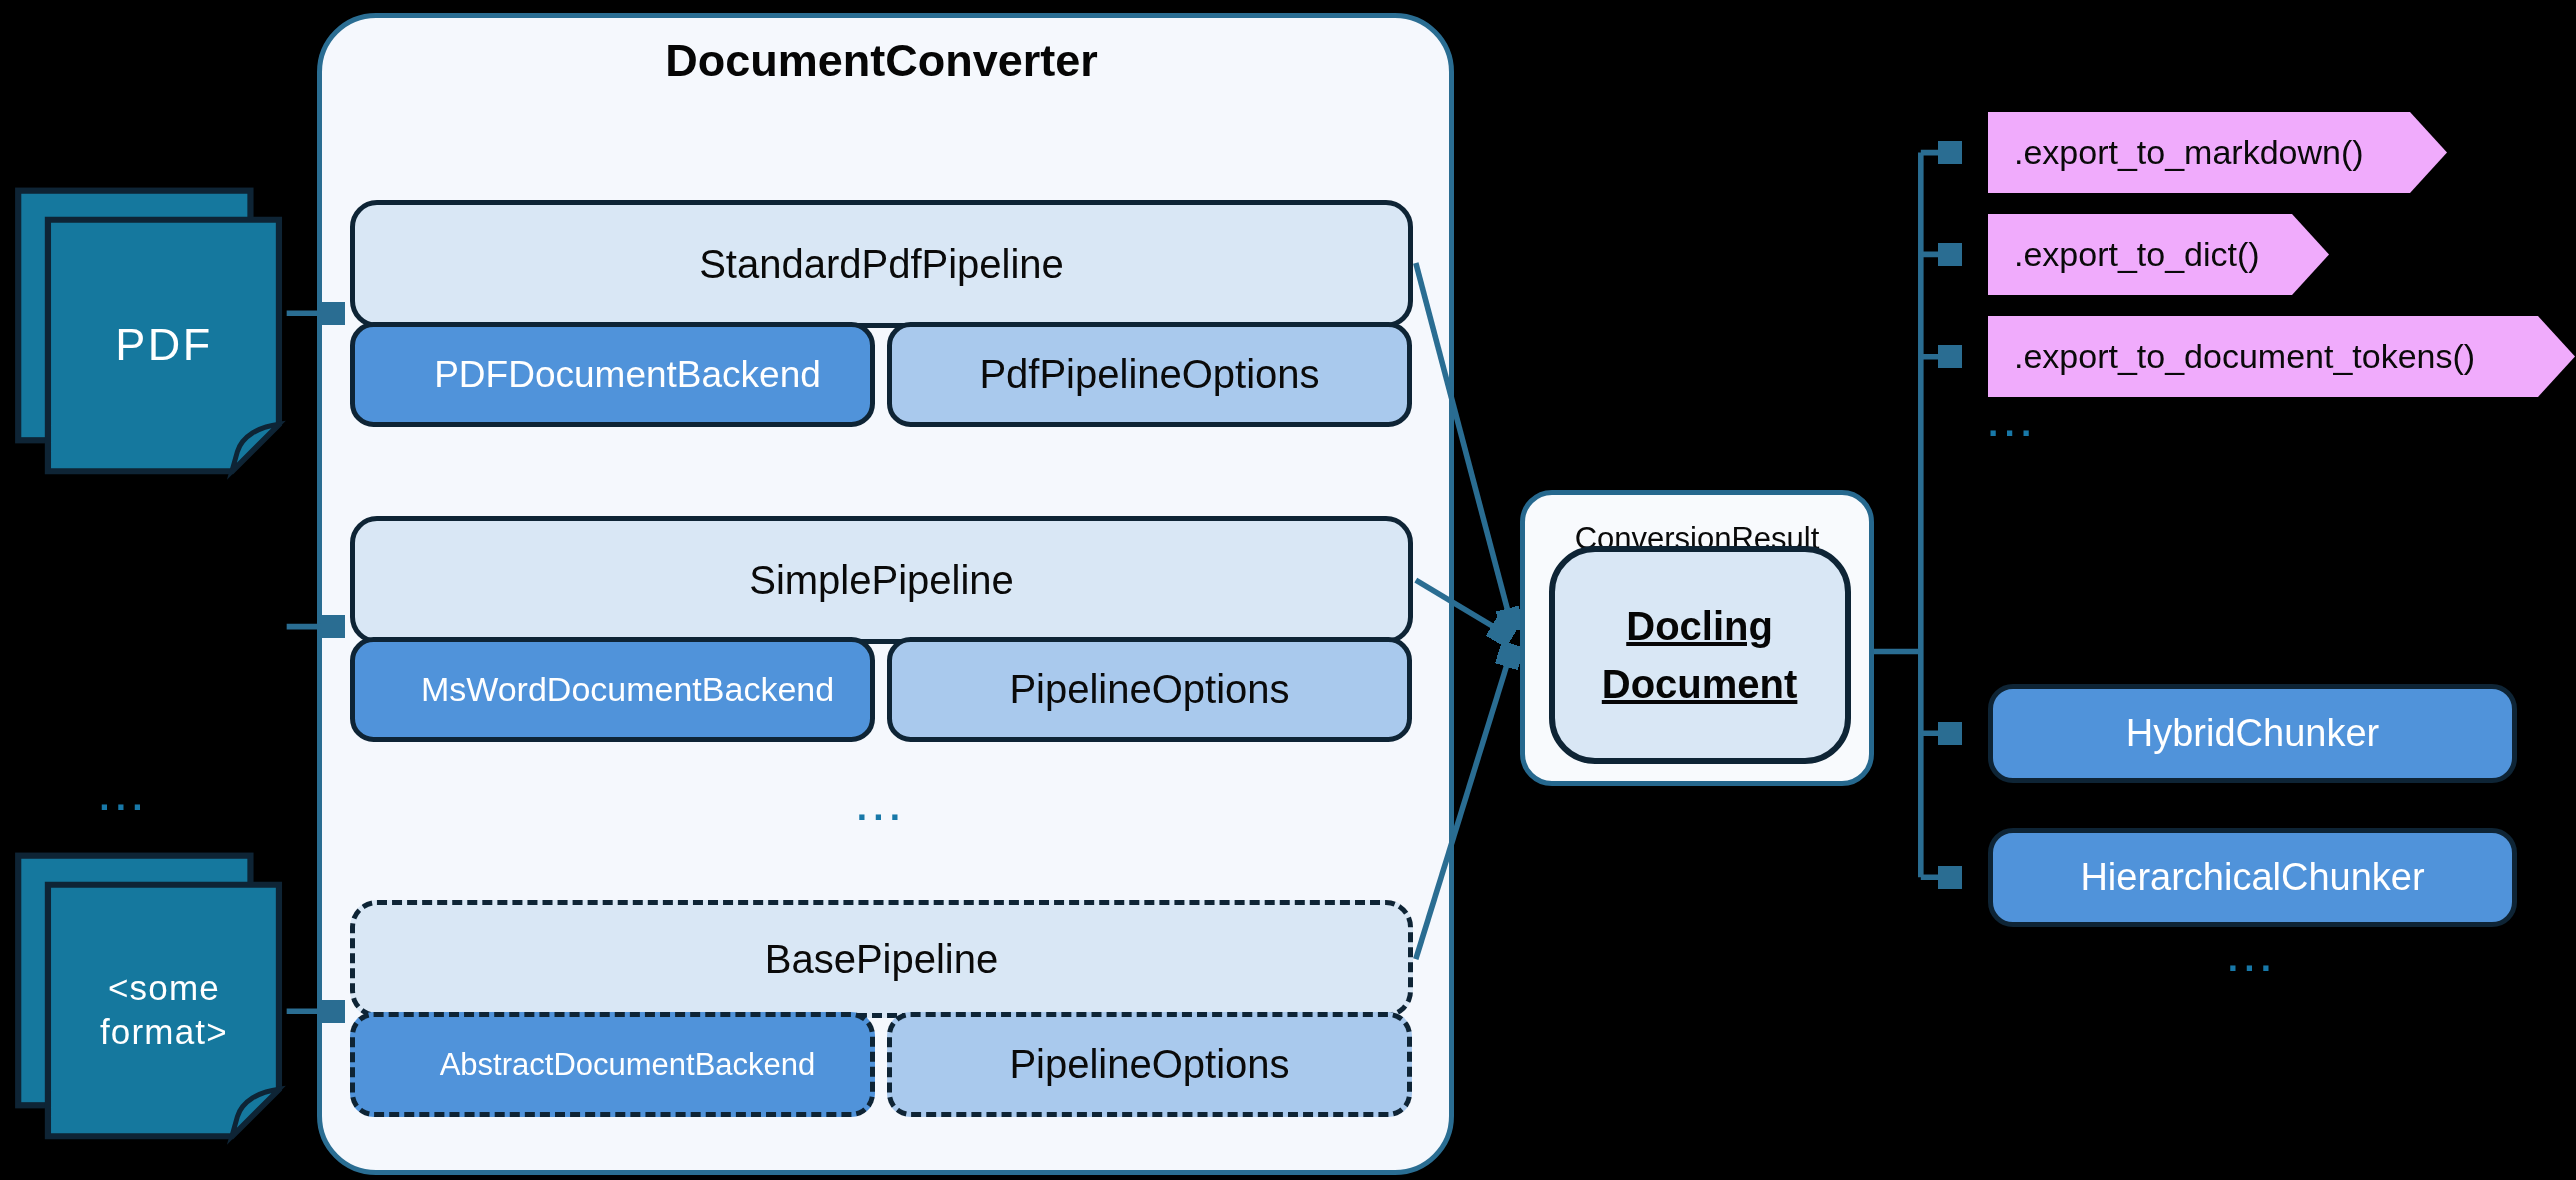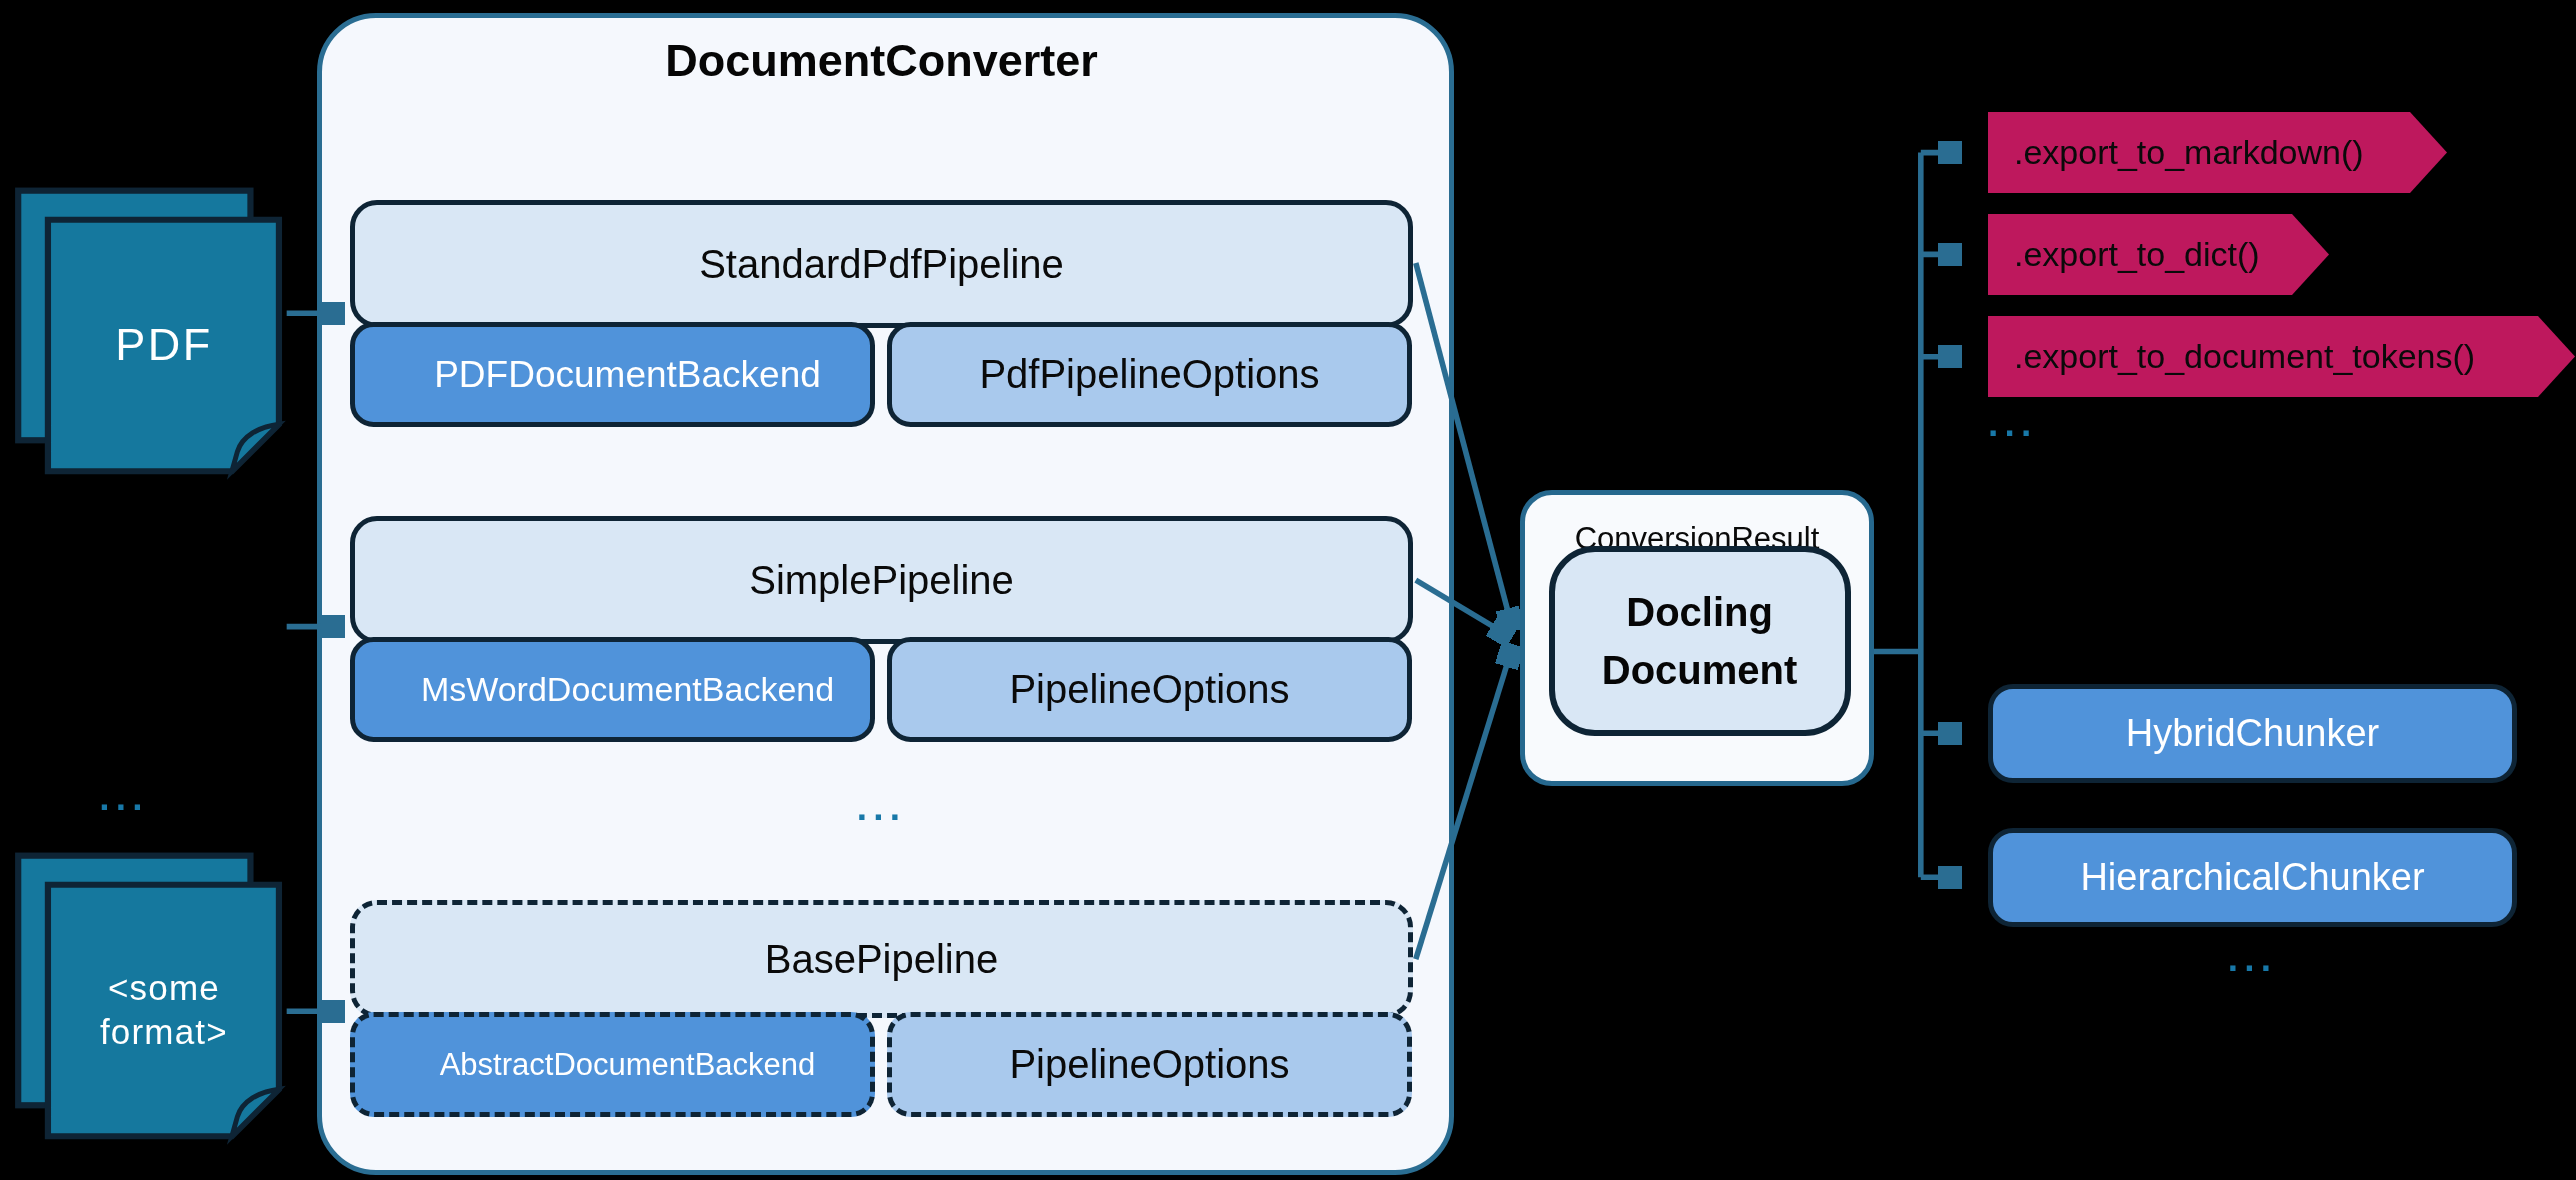--- a/index.html
+++ b/index.html
@@ -118,37 +118,38 @@
   }
   .conversion-result-label {
     margin-top: 26px;
     text-align: center;
     font-size: 31px;
     color: #0a0a0a;
   }
   .docling-box {
     position: absolute;
     left: 23.6px; top: 51px;
-    width: 302px; height: 190px;
+    width: 302px; height: 218px;
     box-sizing: border-box;
     background: #d9e7f5;
     border: 6.2px solid #0e2435;
     border-radius: 46px;
     display: flex; flex-direction: column;
     align-items: center; justify-content: center;
     font-size: 40px; font-weight: bold; color: #060606;
     line-height: 1.45;
+    text-decoration: underline;
   }
 
   
   .export-tag {
     position: absolute;
     left: 1988px;
     height: 81px;
-    background: #be185d;
+    background: #f0abfc;
     display: flex; align-items: center;
     padding-left: 26px;
     box-sizing: border-box;
     font-size: 34px;
     color: #0a0a0a;
     clip-path: polygon(0 0, calc(100% - 37px) 0, 100% 50%, calc(100% - 37px) 100%, 0 100%);
     z-index: 2;
   }
 
   

